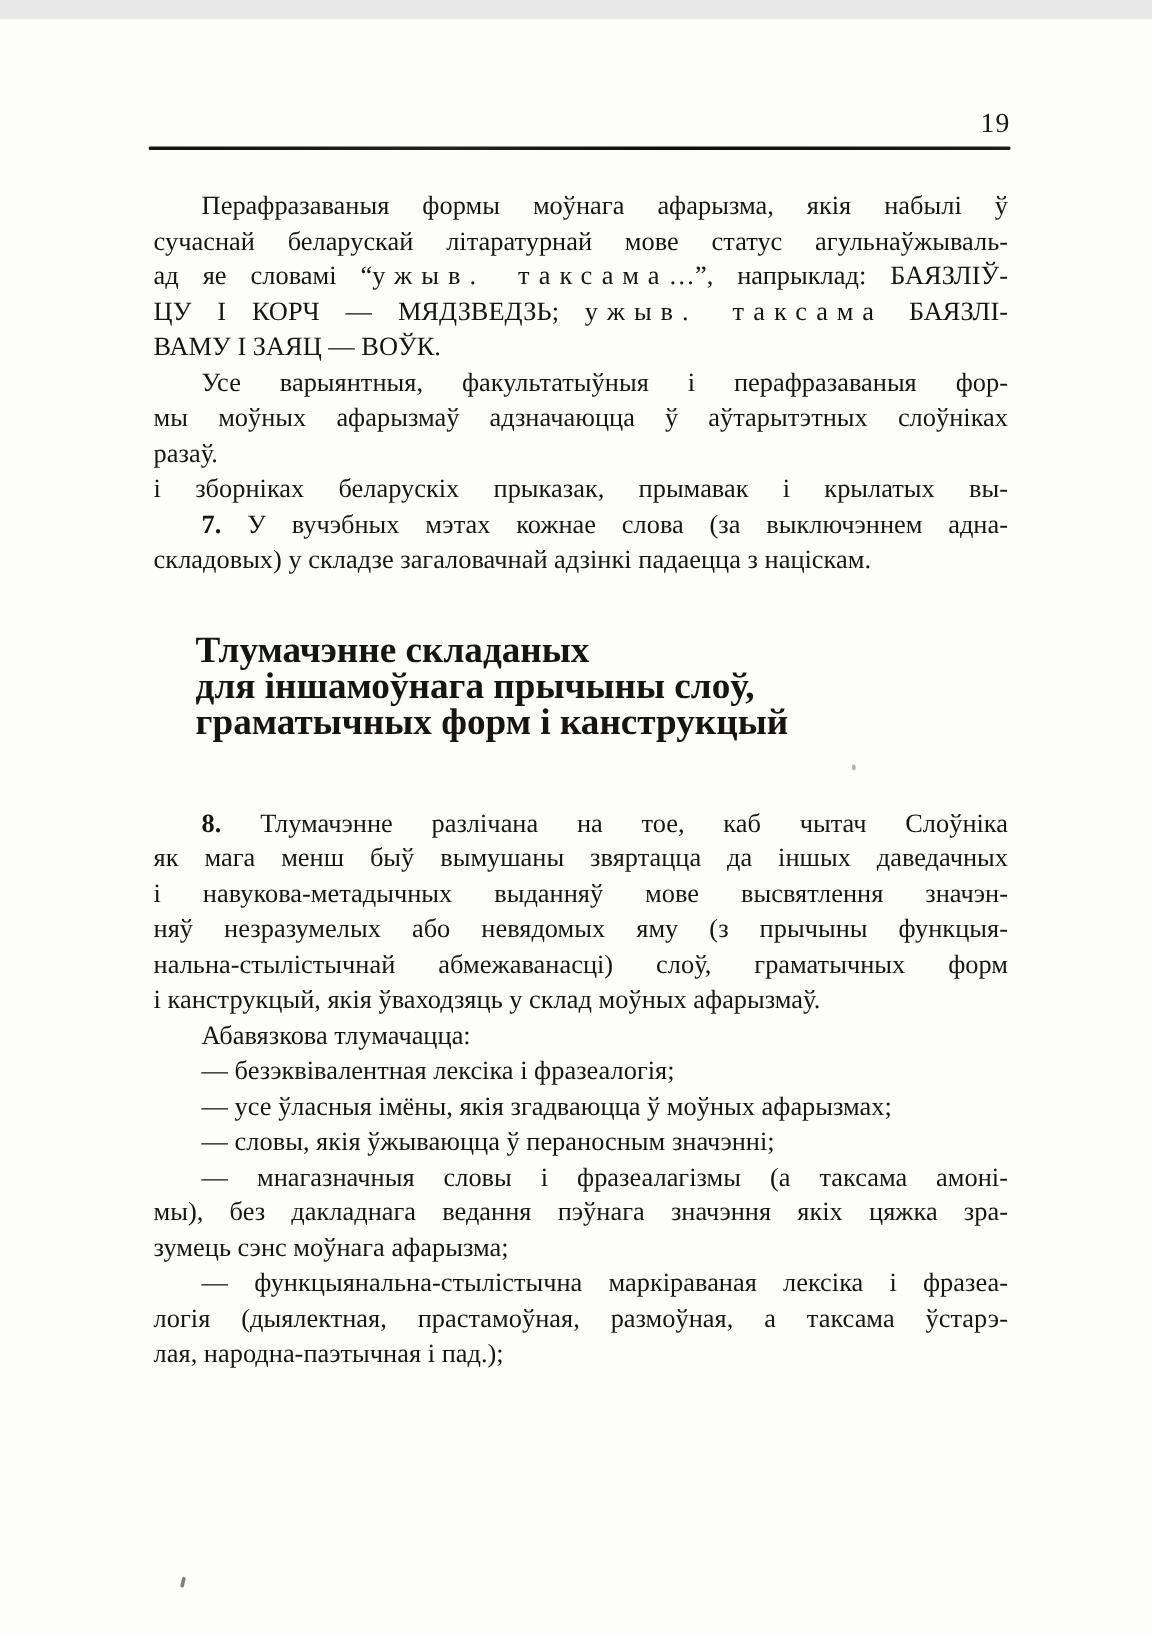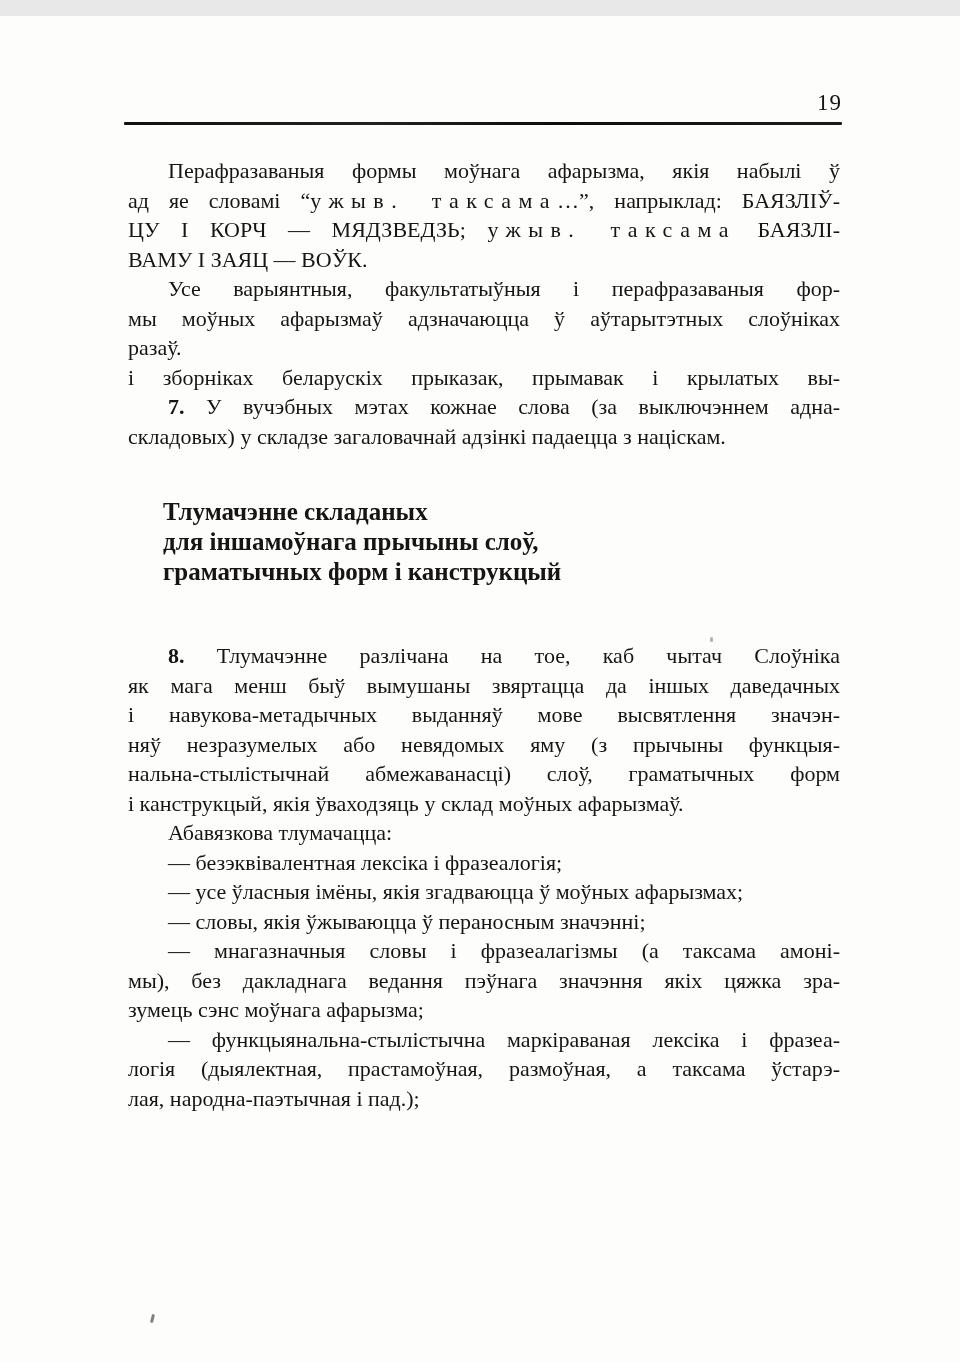--- a/index.html
+++ b/index.html
@@ -43,21 +43,21 @@
     text-align-last: justify;
   }
   .line.last {
     text-align-last: left;
   }
   .indent-first .line:first-child { text-indent: 40px; }
   .seg-b { font-weight: bold; }
   .seg-sp { letter-spacing: 0.34em; }
   .heading {
     font-weight: bold;
-    font-size: 25px;
+    font-size: 31px;
     line-height: 30px;
     padding-left: 35px;
     margin-top: 46px;
     margin-bottom: 54px;
   }
   .heading .line, .heading .line.last {
     text-align: left;
     text-align-last: left;
   }
   .ink-speck {
@@ -83,20 +83,21 @@
 </style>
 </head>
 <body>
 
 <div class="page">
   <div class="page-number">19</div>
   <div class="header-rule"></div>
   <div class="text-body">
       <div class="block p indent-first">
         <div class="line">Перафразаваныя формы моўнага афарызма, якія набылі ў</div>
+        <div class="line">сучаснай беларускай літаратурнай мове статус агульнаўжываль-</div>
         <div class="line"><span class="">ад яе словамі “</span><span class="seg-sp">ужыв. таксама</span><span class="">…”, напрыклад: БАЯЗЛІЎ-</span></div>
         <div class="line"><span class="">ЦУ І КОРЧ — МЯДЗВЕДЗЬ; </span><span class="seg-sp">ужыв. таксама</span><span class=""> БАЯЗЛІ-</span></div>
         <div class="line last">ВАМУ І ЗАЯЦ — ВОЎК.</div>
       </div>
       <div class="block p indent-first">
         <div class="line">Усе варыянтныя, факультатыўныя і перафразаваныя фор-</div>
         <div class="line">мы моўных афарызмаў адзначаюцца ў аўтарытэтных слоўніках</div>
         <div class="line last">разаў.</div>
         <div class="line">і зборніках беларускіх прыказак, прымавак і крылатых вы-</div>
       </div>

